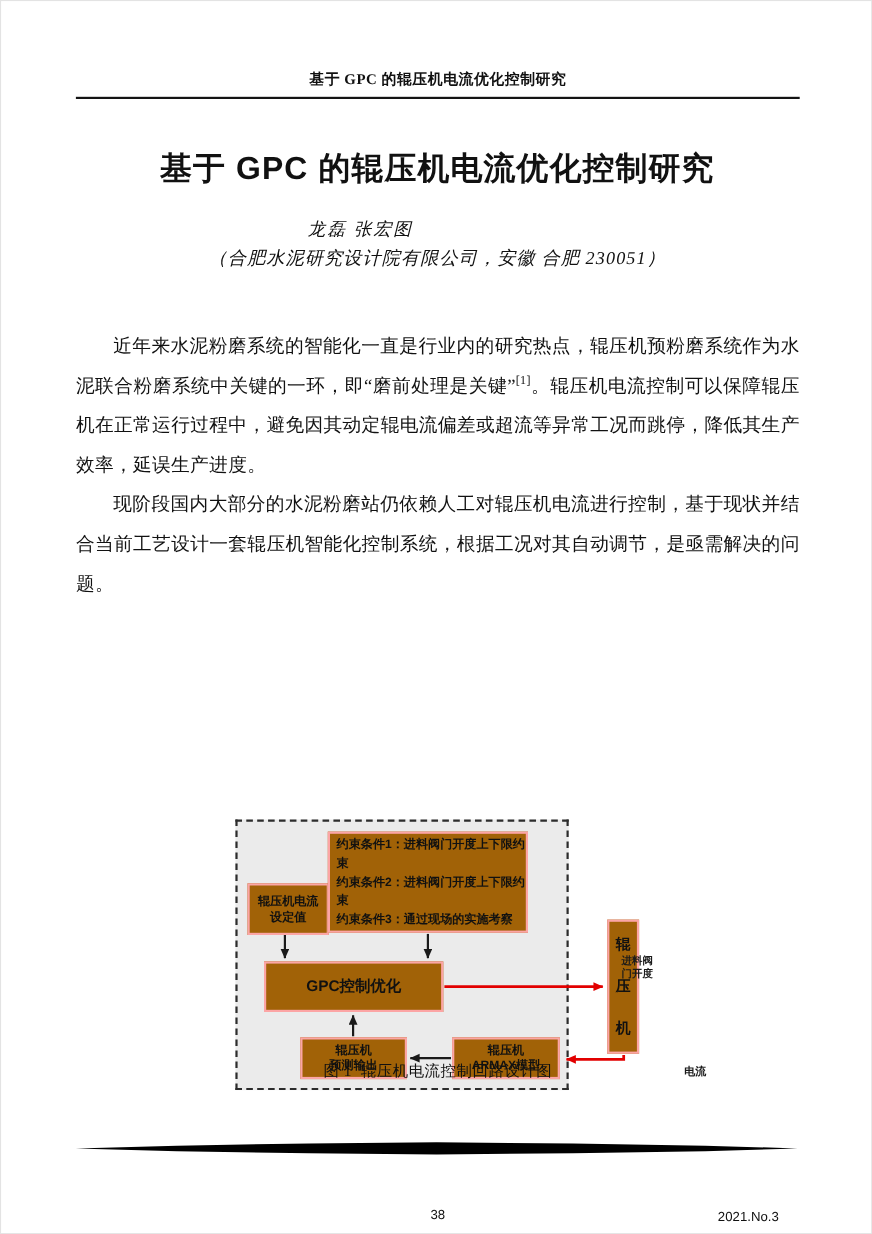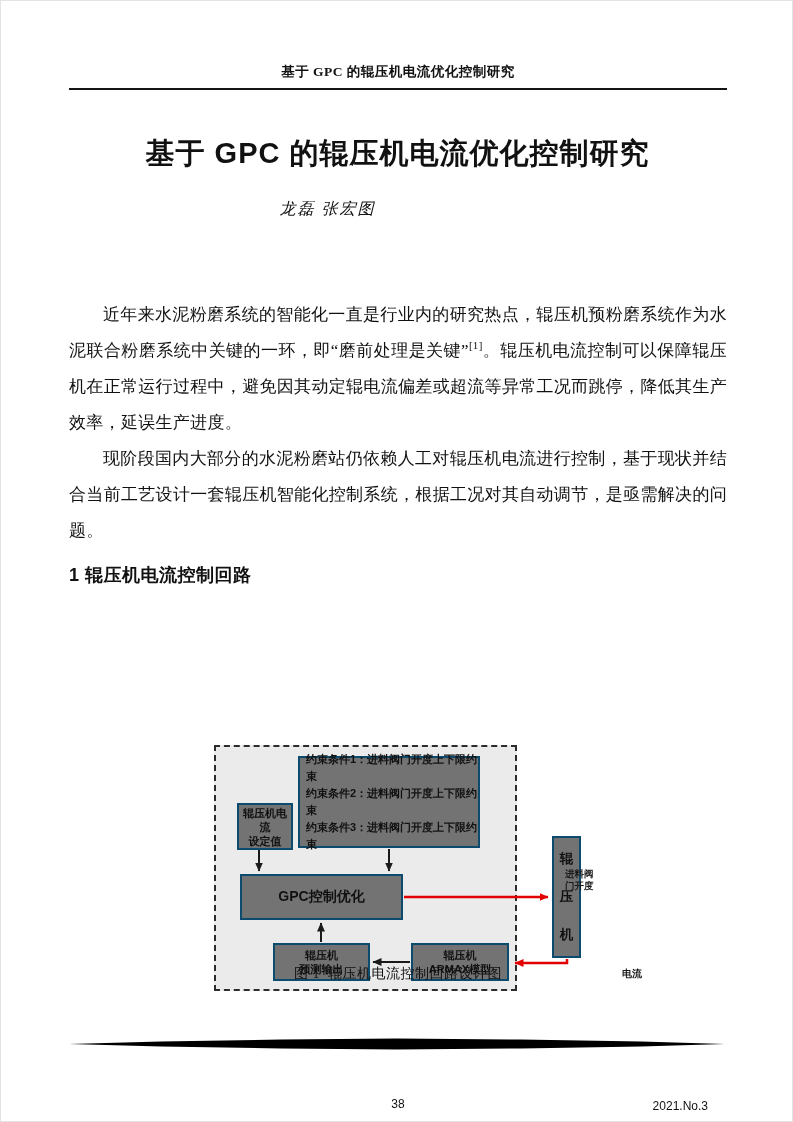--- a/index.html
+++ b/index.html
@@ -59,27 +59,27 @@
   .p1{top:296px;}
   .p2{top:440px;}
   .p3{top:592px;}
   .para sup{font-size:11px;line-height:0;}
   
   .fig-panel{
     position:absolute;left:213px;top:744px;width:303px;height:246px;
     background:#ebebeb;border:2px dashed #2c2c2c;box-sizing:border-box;
   }
   .fig-box{
-    position:absolute;background:#737373;border:2px solid #0c4a6e;
+    position:absolute;background:#a16207;border:2px solid #fca5a5;
     box-sizing:border-box;display:flex;align-items:center;justify-content:center;
     font-family:"Liberation Sans","DejaVu Sans",sans-serif;
     font-weight:700;text-align:center;
   }
   .pre{white-space:pre-line;}
-  .b-setpoint{left:236px;top:802px;width:56px;height:47px;font-size:11px;line-height:14px;}
+  .b-setpoint{left:224px;top:802px;width:74px;height:47px;font-size:11px;line-height:14px;}
   .b-constraints{
     left:297px;top:755px;width:182px;height:92px;
     justify-content:flex-start;text-align:left;
     font-size:11px;line-height:17px;padding-left:6px;
   }
   .b-gpc{left:239px;top:873px;width:163px;height:46px;font-size:14px;}
   .b-pred{left:272px;top:942px;width:97px;height:38px;font-size:11px;line-height:14px;}
   .b-armax{left:410px;top:942px;width:98px;height:38px;font-size:11px;line-height:14px;}
   .b-roller{
     left:551px;top:835px;width:29px;height:122px;
@@ -115,34 +115,34 @@
 </style>
 </head>
 <body>
 
 <div class="page">
 
   <div class="running-head">基于 GPC 的辊压机电流优化控制研究</div>
 
   <div class="title">基于 GPC 的辊压机电流优化控制研究</div>
   <div class="authors">龙磊 张宏图</div>
+  <div class="affiliation">（合肥水泥研究设计院有限公司，安徽 合肥 230051）</div>
 
   <div class="para p1"><span>近年来水泥粉磨系统的智能化一直是行业内的研究热点，辊压机预粉磨系统作为水泥联合粉磨系统中关键的一环，即“磨前处理是关键”</span><sup>[1]</sup><span>。辊压机电流控制可以保障辊压机在正常运行过程中，避免因其动定辊电流偏差或超流等异常工况而跳停，降低其生产效率，延误生产进度。</span></div>
   <div class="para p2">现阶段国内大部分的水泥粉磨站仍依赖人工对辊压机电流进行控制，基于现状并结合当前工艺设计一套辊压机智能化控制系统，根据工况对其自动调节，是亟需解决的问题。</div>
 
-  <div class="sec-heading h-loop">1 辊压机电流控制回路</div>
 
   <div class="fig-panel"></div>
   <div class="fig-box b-setpoint pre">辊压机电流
 设定值</div>
   <div class="fig-box b-constraints">
     <div>
       <div>约束条件1：进料阀门开度上下限约束</div>
       <div>约束条件2：进料阀门开度上下限约束</div>
-      <div>约束条件3：进料阀门开度上下限约束</div>
+      <div>约束条件3：通过现场的实施考察</div>
     </div>
   </div>
   <div class="fig-box b-gpc">GPC控制优化</div>
   <div class="fig-box b-pred pre">辊压机
 预测输出</div>
   <div class="fig-box b-armax pre">辊压机
 ARMAX模型</div>
   <div class="fig-box b-roller pre">辊
 压
 机</div>

